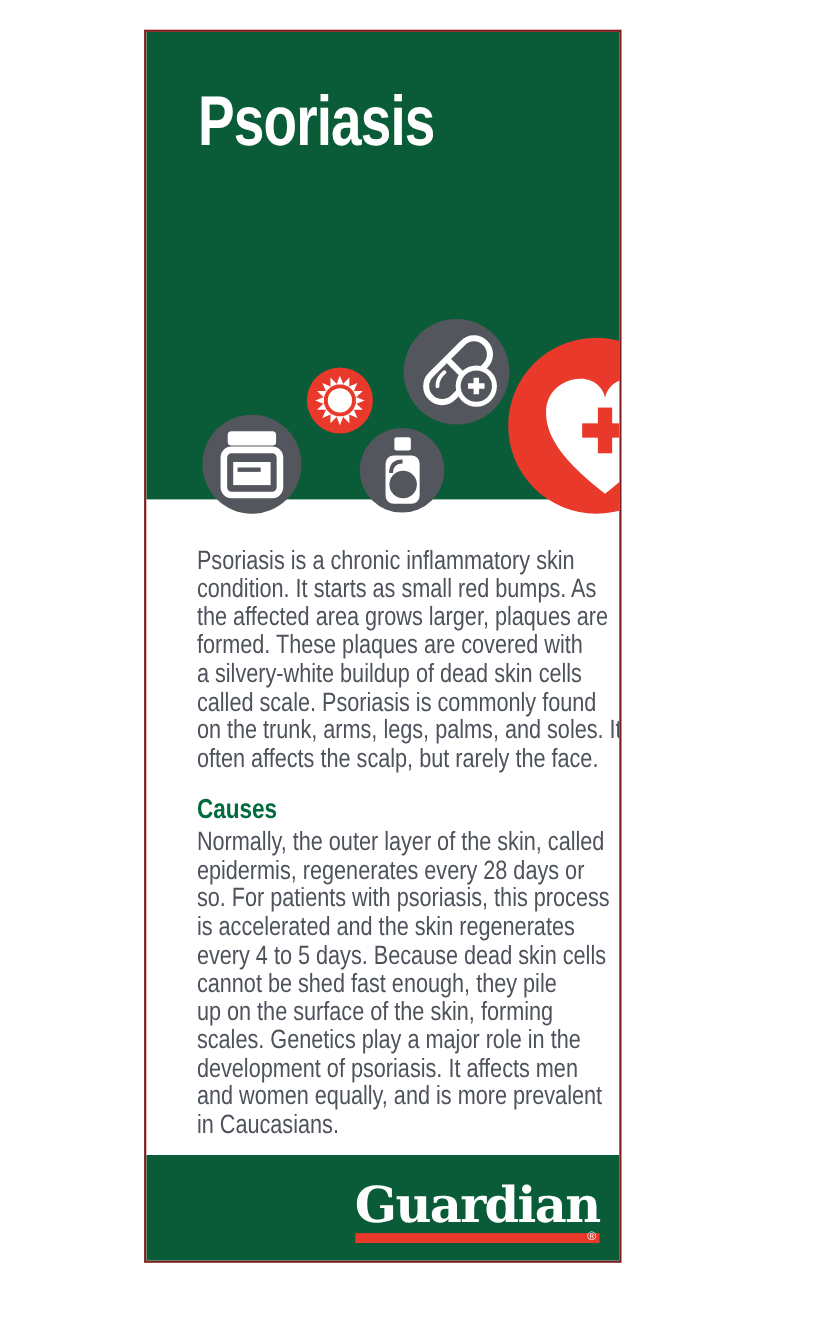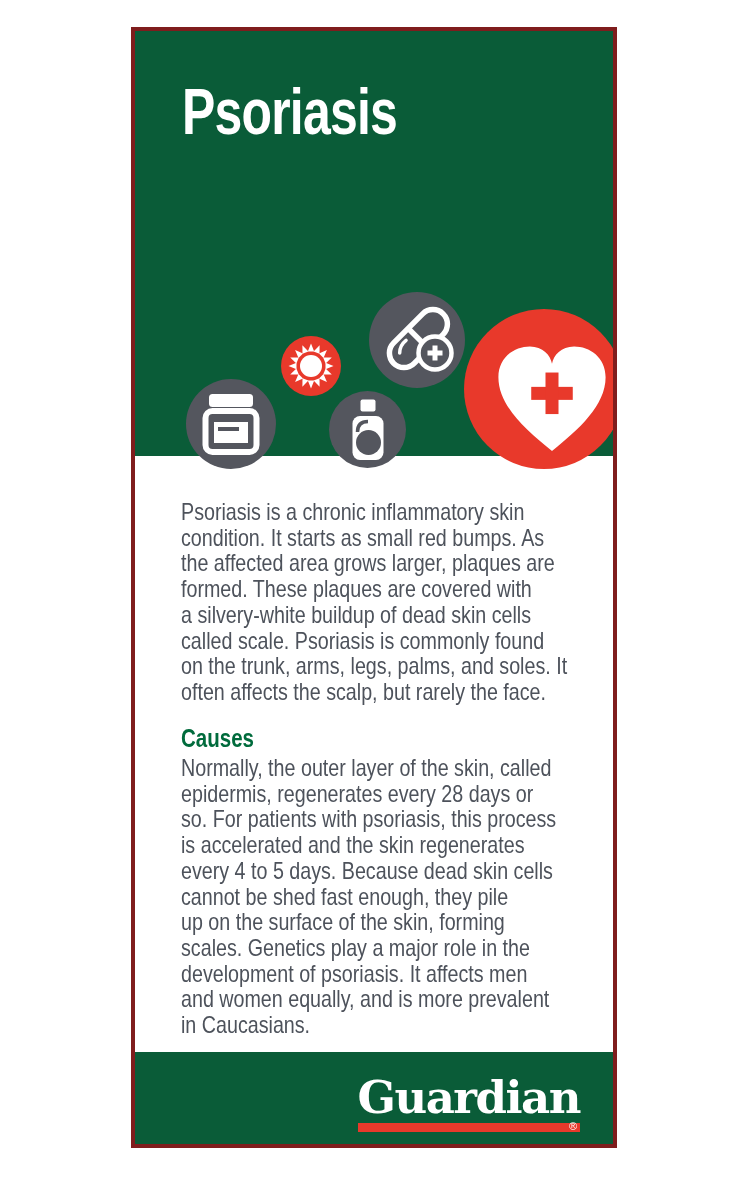--- a/index.html
+++ b/index.html
@@ -1,19 +1,19 @@
 <!DOCTYPE html>
 <html><head>
 <meta charset="utf-8">
 <style>
   html,body{margin:0;padding:0;background:#ffffff;}
   .page{position:relative;width:750px;height:1200px;background:#ffffff;overflow:hidden;
         font-family:"Liberation Sans",sans-serif;}
-  .card{position:absolute;left:131px;top:27px;width:486px;height:1121px;
-        box-sizing:border-box;border:4px solid #7f1d1d;background:#ffffff;overflow:hidden;}
+  .card{position:absolute;left:131px;top:27px;width:434px;height:1121px;
+        box-sizing:border-box;border:2px solid #7f1d1d;background:#ffffff;overflow:hidden;}
   .header-band{position:absolute;left:0;top:0;width:100%;height:425px;background:#0a5c38;}
   .footer-band{position:absolute;left:0;top:1021px;width:100%;height:99px;background:#0a5c38;}
   .title{position:absolute;left:47px;top:49px;margin:0;color:#ffffff;
          font-size:64px;line-height:64px;font-weight:700;letter-spacing:-1px;
          transform:scaleX(0.78);transform-origin:0 0;white-space:pre;}
   .body-text{position:absolute;left:46px;margin:0;color:#4d525b;
              font-size:24px;line-height:25.7px;font-weight:400;
              transform:scaleX(0.82);transform-origin:0 0;white-space:pre;}
   .intro-p{top:468px;}
   .causes-h{position:absolute;left:46px;top:694px;margin:0;color:#006b3c;
@@ -23,21 +23,21 @@
   .badge{position:absolute;border-radius:50%;}
   .badge svg{position:absolute;left:0;top:0;}
   .badge-gray{background:#54565e;}
   .badge-red{background:#e8392b;}
   .jar-badge{left:51px;top:348px;width:90px;height:90px;}
   .sun-badge{left:146px;top:305px;width:60px;height:60px;}
   .capsule-badge{left:234px;top:261px;width:96px;height:96px;}
   .bottle-badge{left:194px;top:360px;width:77px;height:77px;}
   .heart-badge{left:329px;top:278px;width:160px;height:160px;}
   .heart-badge svg{left:21px;top:24px;}
-  .logo{position:absolute;right:33px;top:1044px;}
+  .logo{position:absolute;right:18px;top:1044px;}
   .logo-text{display:block;color:#ffffff;font-family:"DejaVu Serif",serif;font-weight:700;
              font-size:45px;line-height:45px;letter-spacing:-1.5px;white-space:pre;}
   .logo-bar{position:relative;margin-top:3px;height:9px;background:#e8392b;}
   .logo-reg{position:absolute;right:3px;top:-2px;color:#ffffff;font-size:11px;
             font-family:"Liberation Sans",sans-serif;line-height:11px;}
 </style>
 </head>
 <body>
 
 <div class="page">

